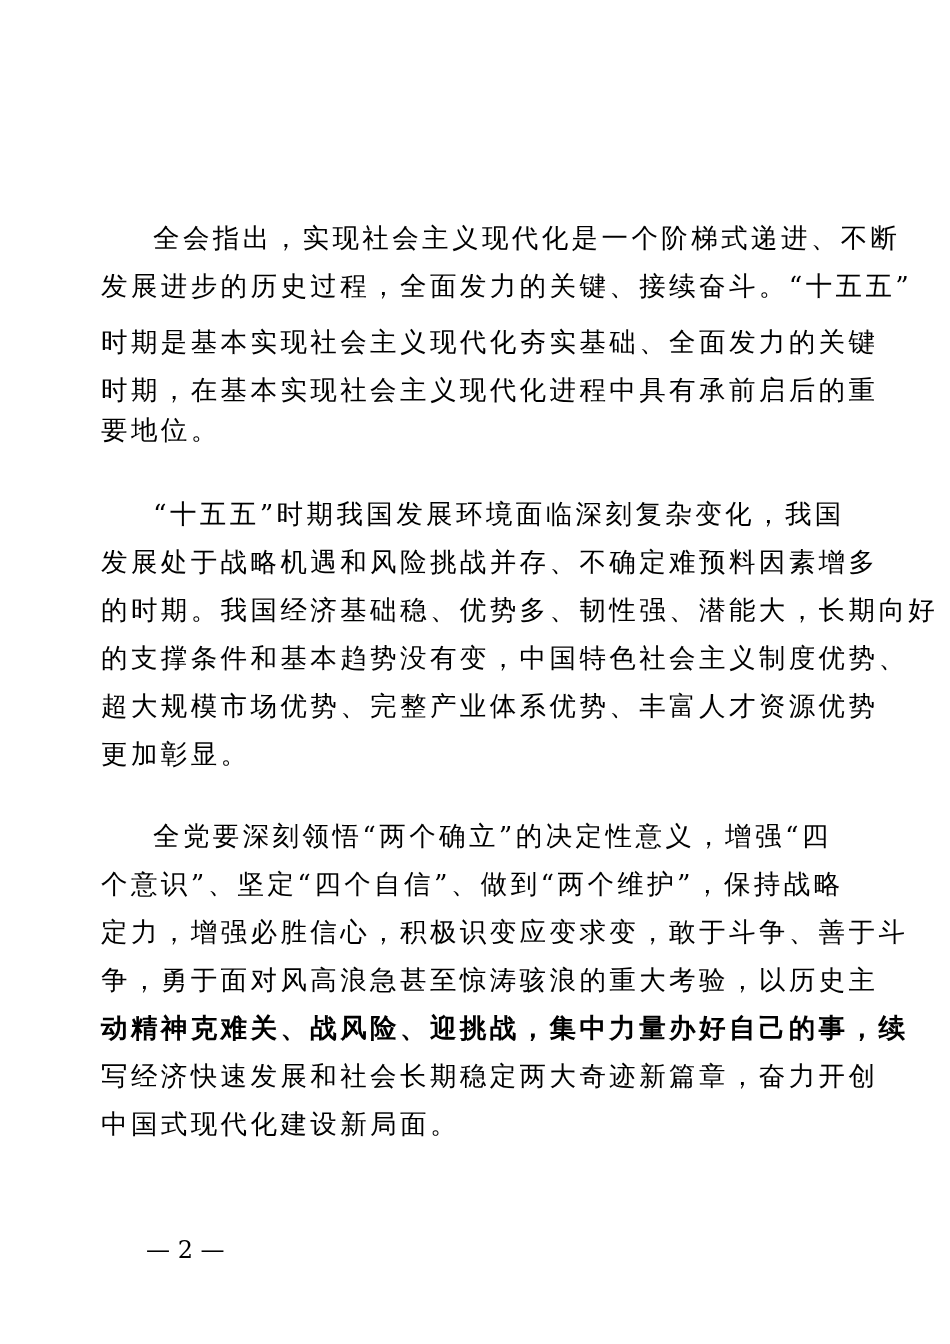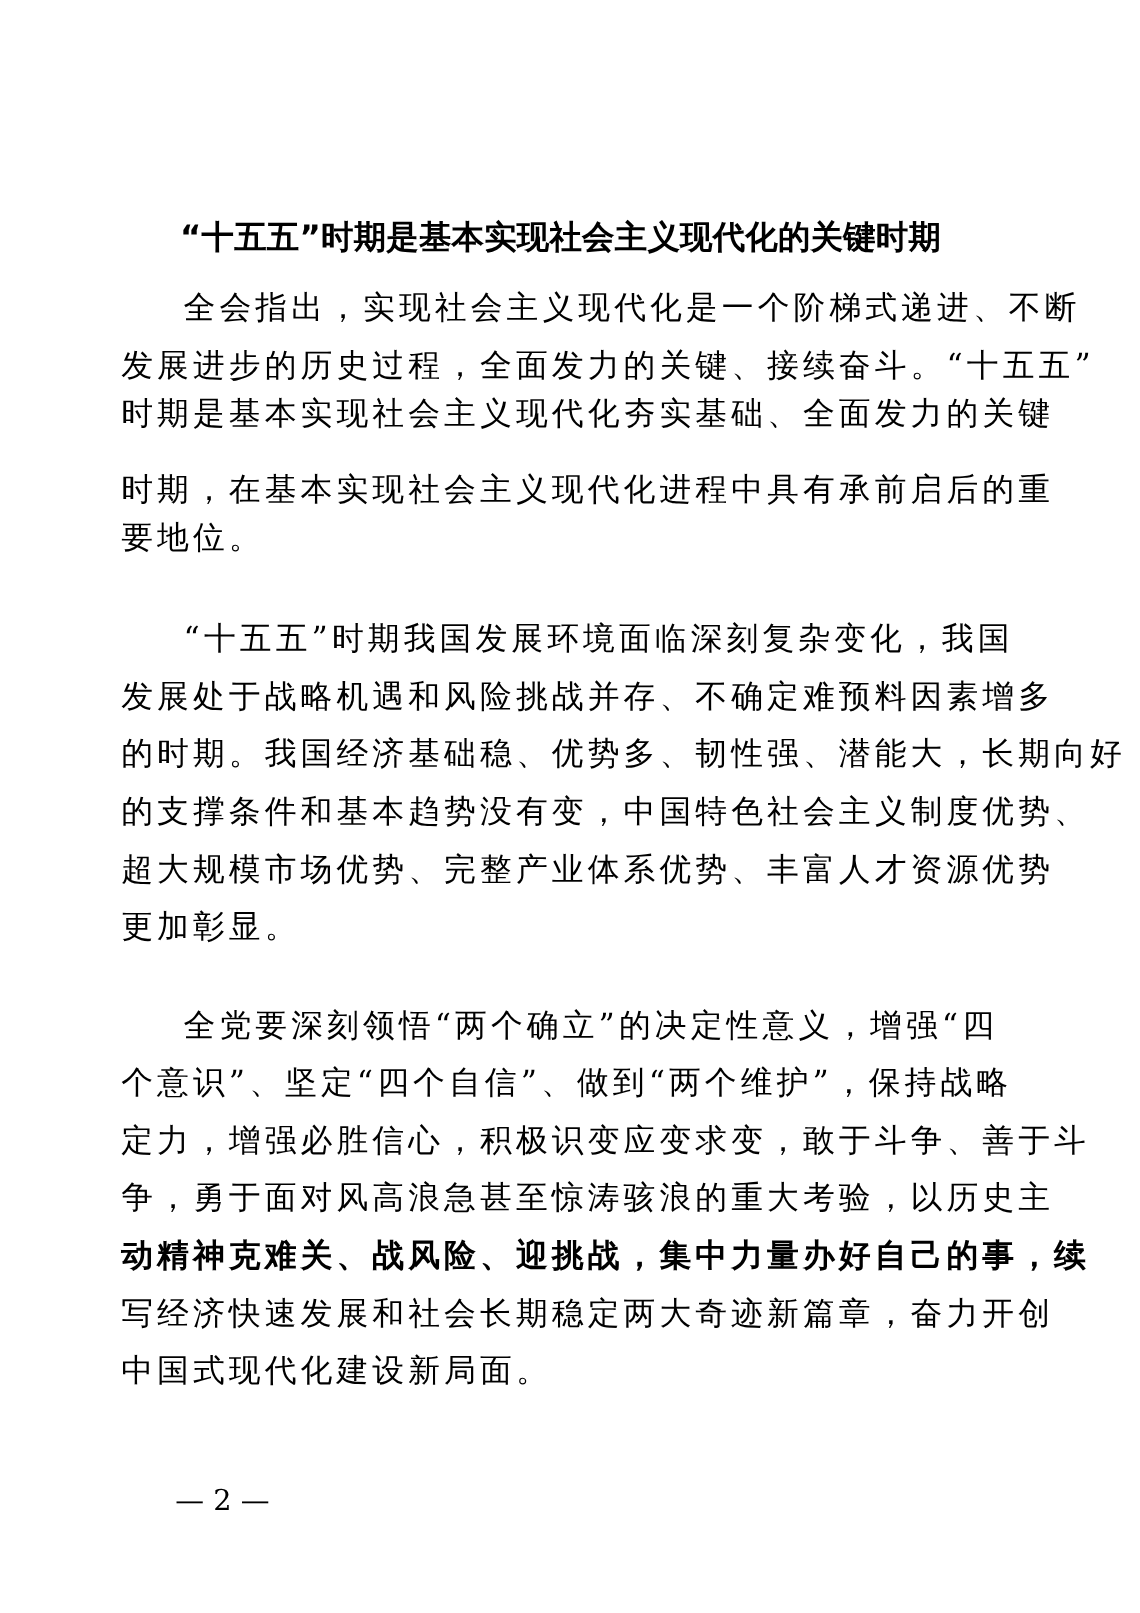--- a/index.html
+++ b/index.html
@@ -41,44 +41,42 @@
       font-size: 26.5px;
       letter-spacing: 3.4px;
       white-space: nowrap;
     }
     .line {
       position: absolute;
       left: 0;
       height: 40px;
       line-height: 40px;
       white-space: nowrap;
-      margin-top: 19px;
     }
     .indent { left: 52px; }
     .footer {
       position: absolute;
       left: 146px;
       top: 1236px;
       font-family: "DejaVu Serif", "Liberation Serif", serif;
       font-size: 24px;
       line-height: 28px;
       white-space: nowrap;
     }
   </style>
 </head>
 <body>
 
 <div class="page">
 
-  <div class="title">“十五五”时期是基本实现社会主义现代化的关键时期</div>
 
   <div class="body-text" style="top:218px;">
     <div class="line indent" style="top:0px;">全会指出，实现社会主义现代化是一个阶梯式递进、不断</div>
     <div class="line" style="top:48px;">发展进步的历史过程，全面发力的关键、接续奋斗。“十五五”</div>
-    <div class="line" style="top:88px;">时期是基本实现社会主义现代化夯实基础、全面发力的关键</div>
+    <div class="line" style="top:104px;">时期是基本实现社会主义现代化夯实基础、全面发力的关键</div>
     <div class="line" style="top:152px;">时期，在基本实现社会主义现代化进程中具有承前启后的重</div>
     <div class="line" style="top:192px;">要地位。</div>
   </div>
 
   <div class="body-text" style="top:494px;">
     <div class="line indent" style="top:0px;">“十五五”时期我国发展环境面临深刻复杂变化，我国</div>
     <div class="line" style="top:48px;">发展处于战略机遇和风险挑战并存、不确定难预料因素增多</div>
     <div class="line" style="top:96px;">的时期。我国经济基础稳、优势多、韧性强、潜能大，长期向好</div>
     <div class="line" style="top:144px;">的支撑条件和基本趋势没有变，中国特色社会主义制度优势、</div>
     <div class="line" style="top:192px;">超大规模市场优势、完整产业体系优势、丰富人才资源优势</div>

